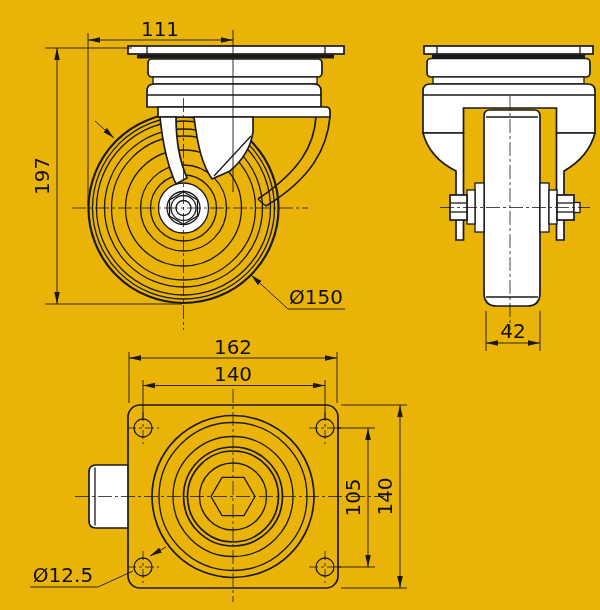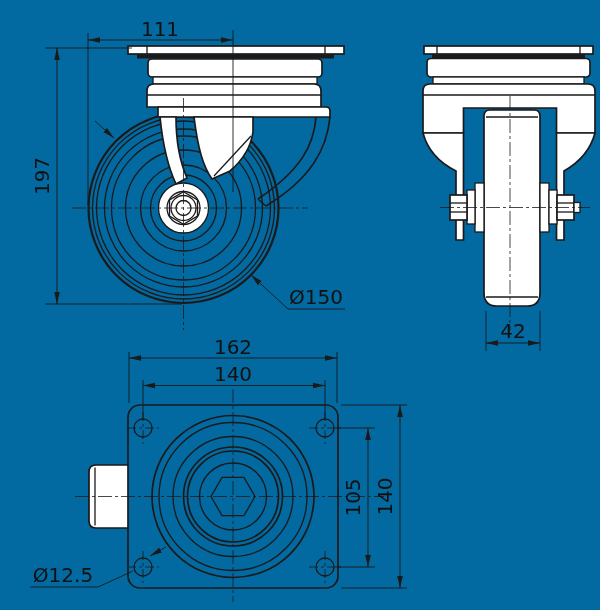--- a/index.html
+++ b/index.html
@@ -1,17 +1,17 @@
 <!DOCTYPE html>
 <html><head>
 <meta charset="utf-8">
 <style>
   html,body{margin:0;padding:0;background:#ffffff;}
   .sheet{
-    width:600px;height:610px;background:#0369a1;position:relative;overflow:hidden;
+    width:600px;height:610px;background:#eab308;position:relative;overflow:hidden;
     font-family:"DejaVu Sans","Liberation Sans",sans-serif;
   }
   svg{display:block;}
   .ol  {fill:none;stroke:#1a1a1a;stroke-width:1.7;}           
   .ol2 {fill:none;stroke:#1a1a1a;stroke-width:2.2;}           
   .ol3 {fill:none;stroke:#1a1a1a;stroke-width:1.3;}           
   .olw {fill:#ffffff;stroke:#1a1a1a;stroke-width:1.7;}        
   .olw3{fill:#ffffff;stroke:#1a1a1a;stroke-width:1.3;}
   .dark{fill:#1a1a1a;stroke:none;}
   .dim {fill:none;stroke:#1a1a1a;stroke-width:0.9;}

